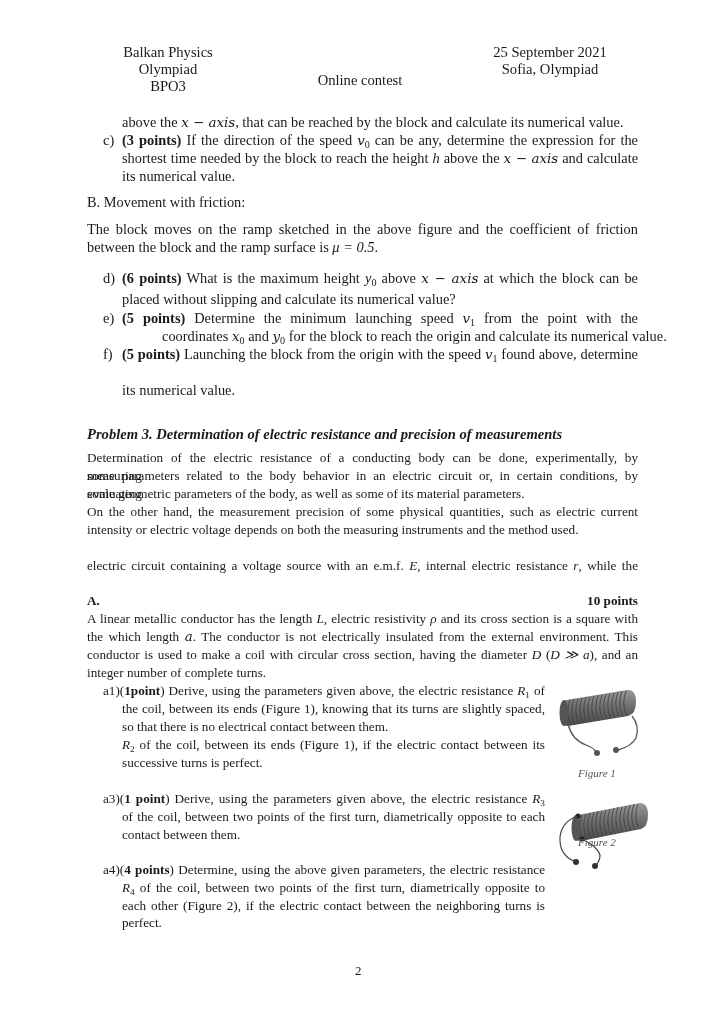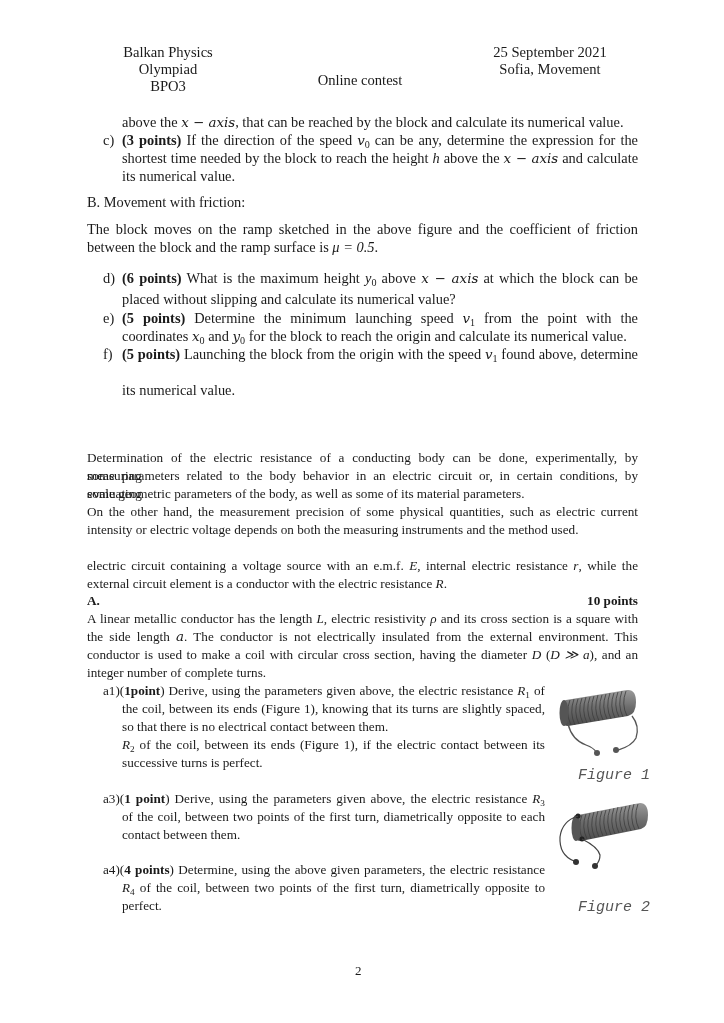--- a/index.html
+++ b/index.html
@@ -27,36 +27,36 @@
   sub { font-size: 70%; vertical-align: -3px; line-height: 0; }
   sup { font-size: 70%; vertical-align: 6px; line-height: 0; font-weight: bold; }
 
   .prob { position: absolute; left: 87px; top: 426px; font-size: 14.6px; font-weight: bold; font-style: italic; }
 
   .a-item { position: absolute; left: 103px; width: 442px; font-size: 13.2px; line-height: 17.8px; text-align: justify; }
   .a-item .first { display: block; }
   .a-item .rest { display: block; padding-left: 19px; }
 
   .fig { position: absolute; }
-  .fig-cap { position: absolute; font-family: Liberation Mono, monospace; font-style: italic; font-size: 15px; color: #555; }
+  .fig-cap { position: absolute; font-family: Liberation Serif, serif; font-style: italic; font-size: 11px; color: #555; }
   .pno { position: absolute; left: 355px; top: 963px; font-size: 13px; }
 </style>
 </head>
 <body>
 
 <div class="page">
 
   <div class="hdr hdr-left">
     <div>Balkan Physics Olympiad</div>
     <div>BPO3</div>
   </div>
   <div class="hdr hdr-mid">Online contest</div>
   <div class="hdr hdr-right">
     <div>25 September 2021</div>
-    <div>Sofia, Movement</div>
+    <div>Sofia, Olympiad</div>
   </div>
 
   <div class="txt ind" style="top:113px;">
     <span>above the </span><span class="mi">x − axis</span><span>, that can be reached by the block and calculate its numerical value.</span>
   </div>
 
   <div class="lab" style="top:131px;">c)</div>
   <div class="txt ind just" style="top:131px;">
     <b>(3 points)</b><span> If the direction of the speed </span><span class="mi">v</span><sub>0</sub><span> can be any, determine the expression for the</span>
   </div>
@@ -74,55 +74,53 @@
   <div class="lab" style="top:269px;">d)</div>
   <div class="txt ind just" style="top:269px;">
     <b>(6 points)</b><span> What is the maximum height </span><i>y</i><sub>0</sub><span> above </span><span class="mi">x − axis</span><span> at which the block can be</span>
   </div>
   <div class="txt ind" style="top:290px;">placed without slipping and calculate its numerical value?</div>
 
   <div class="lab" style="top:309px;">e)</div>
   <div class="txt ind just" style="top:309px;">
     <b>(5 points)</b><span> Determine the minimum launching speed </span><span class="mi">v</span><sub>1</sub><span> from the point with the</span>
   </div>
-  <div class="txt ind" style="top:327px;">
+  <div class="txt ind" style="top:327px;margin-left:40px;">
     <span>coordinates </span><span class="mi">x</span><sub>0</sub><span> and </span><span class="mi">y</span><sub>0</sub><span> for the block to reach the origin and calculate its numerical value.</span>
   </div>
 
   <div class="lab" style="top:345px;">f)</div>
   <div class="txt ind just" style="top:345px;">
     <b>(5 points)</b><span> Launching the block from the origin with the speed </span><span class="mi">v</span><sub>1</sub><span> found above, determine</span>
   </div>
   <div class="txt ind" style="top:381px;">its numerical value.</div>
 
+  <div class="prob">Problem 3. Determination of electric resistance and precision of measurements</div>
 
   <div class="txt small just" style="top:449px;">Determination of the electric resistance of a conducting body can be done, experimentally, by measuring</div>
   <div class="txt small just" style="top:467px;">some parameters related to the body behavior in an electric circuit or, in certain conditions, by evaluating</div>
   <div class="txt small" style="top:485px;">some geometric parameters of the body, as well as some of its material parameters.</div>
 
   <div class="txt small just" style="top:503px;">On the other hand, the measurement precision of some physical quantities, such as electric current</div>
   <div class="txt small" style="top:521px;">intensity or electric voltage depends on both the measuring instruments and the method used.</div>
 
   <div class="txt small just" style="top:557px;">
     <span>electric circuit containing a voltage source with an e.m.f. </span><i>E</i><span>, internal electric resistance </span><i>r</i><span>, while the</span>
   </div>
-  <div class="txt small" style="top:575px;">
-    <span>external circuit element is a conductor with the electric resistance </span><i>R</i><span>.</span>
-  </div>
 
   <div class="txt small" style="top:592px; font-weight:bold;">
     <span>A.</span>
     <span style="float:right;">10 points</span>
   </div>
 
   <div class="txt small just" style="top:610px;">
     <span>A linear metallic conductor has the length </span><i>L</i><span>, electric resistivity </span><i>ρ</i><span> and its cross section is a square with</span>
   </div>
   <div class="txt small just" style="top:628px;">
-    <span>the side length </span><span class="mi">a</span><span>. The conductor is not electrically insulated from the external environment. This</span>
+    <span>the which length </span><span class="mi">a</span><span>. The conductor is not electrically insulated from the external environment. This</span>
   </div>
   <div class="txt small just" style="top:646px;">
     <span>conductor is used to make a coil with circular cross section, having the diameter </span><i>D</i><span> (</span><i>D ≫ a</i><span>), and an</span>
   </div>
   <div class="txt small" style="top:664px;">integer number of complete turns.</div>
 
   <div class="a-item" style="top:682px;">
     <span class="first just"><span>a1)(</span><b>1point</b><span>)</span><span> Derive, using the parameters given above, the electric resistance </span><i>R</i><sub>1</sub><span> of</span></span>
     <span class="rest just">the coil, between its ends (Figure 1), knowing that its turns are slightly spaced,</span>
     <span class="rest">so that there is no electrical contact between them.</span>
@@ -135,20 +133,21 @@
 
   <div class="a-item" style="top:790px;">
     <span class="first just"><span>a3)(</span><b>1 point</b><span>)</span><span> Derive, using the parameters given above, the electric resistance </span><i>R</i><sub>3</sub></span>
     <span class="rest just">of the coil, between two points of the first turn, diametrically opposite to each</span>
     <span class="rest">contact between them.</span>
   </div>
 
   <div class="a-item" style="top:861px;">
     <span class="first just"><span>a4)(</span><b>4 points</b><span>)</span><span> Determine, using the above given parameters, the electric resistance</span></span>
     <span class="rest just"><i>R</i><sub>4</sub><span> of the coil, between two points of the first turn, diametrically opposite to</span></span>
+    <span class="rest just">each other (Figure 2), if the electric contact between the neighboring turns is</span>
     <span class="rest">perfect.</span>
   </div>
 
   <div class="fig" style="left:552px; top:680px; width:100px; height:90px;">
     <svg width="100" height="90" viewBox="0 0 100 90">
       <defs>
         <linearGradient id="coilg1" x1="0" y1="0" x2="0" y2="1">
           <stop offset="0" stop-color="#9a9a9a"></stop>
           <stop offset="0.5" stop-color="#6b6b6b"></stop>
           <stop offset="1" stop-color="#4a4a4a"></stop>
@@ -210,16 +209,16 @@
       </g>
       <ellipse cx="20" cy="33" rx="4.5" ry="13" fill="#555"></ellipse>
       <circle cx="22" cy="21" r="2.5" fill="#222"></circle>
       <circle cx="26" cy="44" r="2.5" fill="#222"></circle>
       <path d="M22,21 Q6,26 4,42 Q3,60 18,66" stroke="#444" stroke-width="1.2" fill="none"></path>
       <path d="M26,44 Q42,52 44,60 Q44,66 40,70" stroke="#444" stroke-width="1.2" fill="none"></path>
       <circle cx="20" cy="67" r="3" fill="#333"></circle>
       <circle cx="39" cy="71" r="3" fill="#333"></circle>
     </svg>
   </div>
-  <div class="fig-cap" style="left:578px; top:899px;">Figure 2</div>
+  <div class="fig-cap" style="left:578px; top:836px;">Figure 2</div>
 
   <div class="pno">2</div>
 </div>
 
 </body></html>

